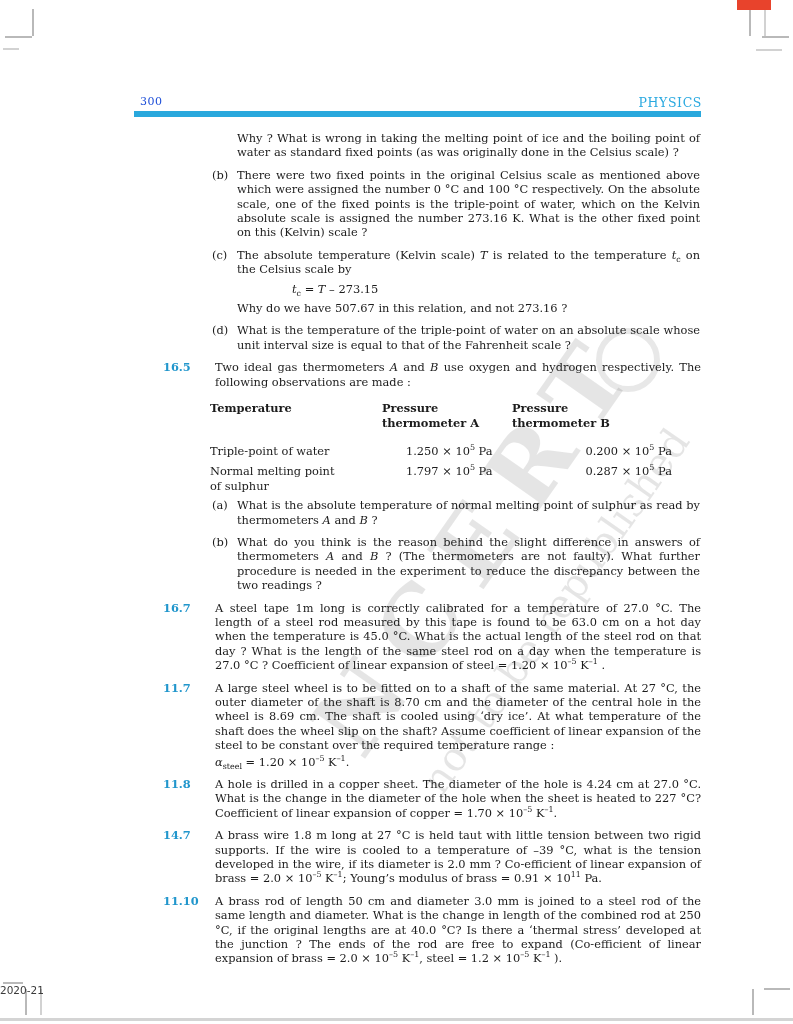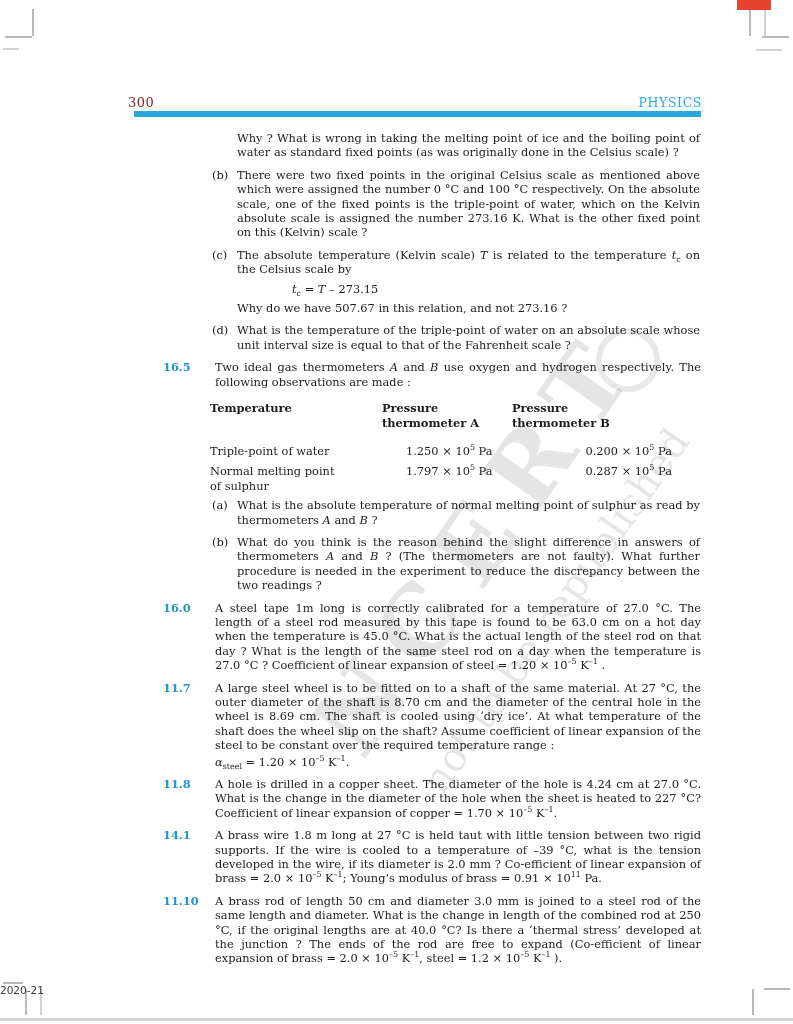--- a/index.html
+++ b/index.html
@@ -1,20 +1,20 @@
 <!DOCTYPE html>
 <html><head>
 <meta charset="utf-8">
 <style>
   html,body{margin:0;padding:0;}
   body{width:793px;height:1024px;background:#ffffff;position:relative;overflow:hidden;
        font-family:"DejaVu Serif", serif;color:#1c1c1c;}
   .abs{position:absolute;}
   
-  .pagenum{left:128px;top:95px;font-size:13px;color:#7f1d1d;letter-spacing:0.5px;}
+  .pagenum{left:140px;top:95px;font-size:11px;color:#1d4ed8;letter-spacing:0.5px;}
   .subject{right:91px;top:95px;font-size:12.5px;color:#2aa9e0;letter-spacing:0.6px;}
   .hrule{left:134px;top:111px;width:567px;height:6px;background:#29a8dd;}
   
   .redtab{left:737px;top:0;width:34px;height:10px;background:#e8432c;}
   
   .mk{background:#b9b9b9;}
   .mk.lt{background:#d2d2d2;}
   
   .wm{color:rgba(0,0,0,0.10);pointer-events:none;white-space:nowrap;}
   .wm1{left:235px;top:495px;width:470px;text-align:center;font-size:95px;font-weight:bold;
@@ -126,39 +126,39 @@
     <span class="lbl">(a)</span>
     <div class="txt">What is the absolute temperature of normal melting point of sulphur as read by thermometers <i>A</i> and <i>B</i> ?</div>
   </div>
 
   <div class="sub">
     <span class="lbl">(b)</span>
     <div class="txt">What do you think is the reason behind the slight difference in answers of thermometers <i>A</i> and <i>B</i> ? (The thermometers are not faulty). What further procedure is needed in the experiment to reduce  the discrepancy between the two readings ?</div>
   </div>
 
   <div class="prob">
-    <span class="num">16.0</span>
+    <span class="num">16.7</span>
     <div class="ptxt">A steel tape 1m long is correctly calibrated for a temperature of 27.0 °C.  The length of a steel rod measured by this tape is found to be 63.0 cm on a hot day when the temperature is 45.0 °C. What is the actual length of the steel rod on that day ? What is the length of the same steel rod on a day when the temperature is 27.0 °C ?  Coefficient of linear expansion of steel = 1.20 × 10<sup>–5</sup> K<sup>–1</sup> .</div>
   </div>
 
   <div class="prob">
     <span class="num">11.7</span>
     <div class="ptxt">
       <div>A large steel wheel is to be fitted on to a shaft of the same material. At 27 °C, the outer diameter of the shaft is 8.70 cm and the diameter of the central hole in the wheel is 8.69 cm. The shaft is cooled using ‘dry ice’. At what temperature of the shaft does the wheel slip on the shaft? Assume coefficient of linear expansion of the steel to be constant over the required temperature range :</div>
       <div class="extra"><i>α</i><sub>steel</sub> = 1.20 × 10<sup>–5</sup> K<sup>–1</sup>.</div>
     </div>
   </div>
 
   <div class="prob">
     <span class="num">11.8</span>
     <div class="ptxt">A hole is drilled in a copper sheet. The diameter of the hole is 4.24 cm at 27.0 °C. What is the change in the diameter of the hole when the sheet is heated to 227 °C? Coefficient of linear expansion of copper = 1.70 × 10<sup>–5</sup> K<sup>–1</sup>.</div>
   </div>
 
   <div class="prob">
-    <span class="num">14.1</span>
+    <span class="num">14.7</span>
     <div class="ptxt">A brass wire 1.8 m long at 27 °C is held taut with little tension between two rigid supports. If the wire is cooled to a temperature of –39 °C, what is the tension developed in the  wire, if its diameter is 2.0 mm ?  Co-efficient of linear expansion of  brass = 2.0 × 10<sup>–5</sup> K<sup>–1</sup>; Young’s modulus of brass = 0.91 × 10<sup>11</sup> Pa.</div>
   </div>
 
   <div class="prob">
     <span class="num">11.10</span>
     <div class="ptxt">A brass rod of length 50 cm and diameter 3.0 mm is joined to a steel rod of the same length and diameter. What is the change in length of the combined rod at 250 °C, if the original lengths are at 40.0 °C?  Is there a ‘thermal stress’ developed at the junction ? The ends of the rod are free to expand (Co-efficient of linear expansion of brass = 2.0 × 10<sup>–5</sup> K<sup>–1</sup>, steel = 1.2 × 10<sup>–5</sup> K<sup>–1</sup> ).</div>
   </div>
 
 </div>
 

